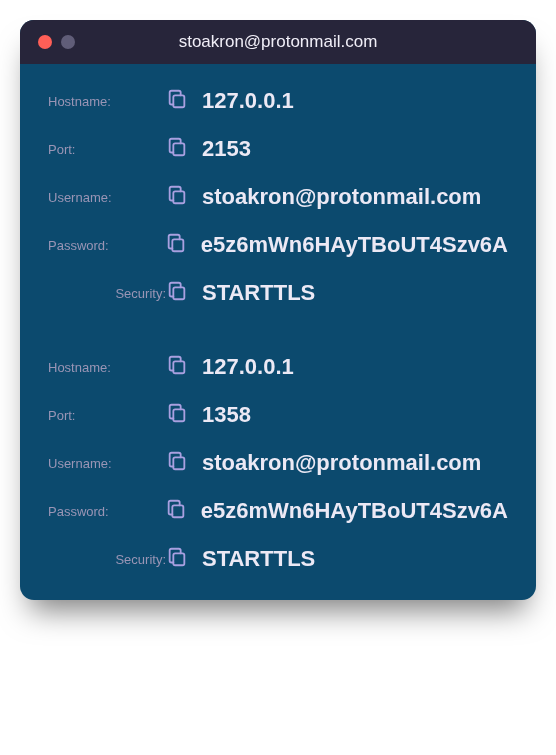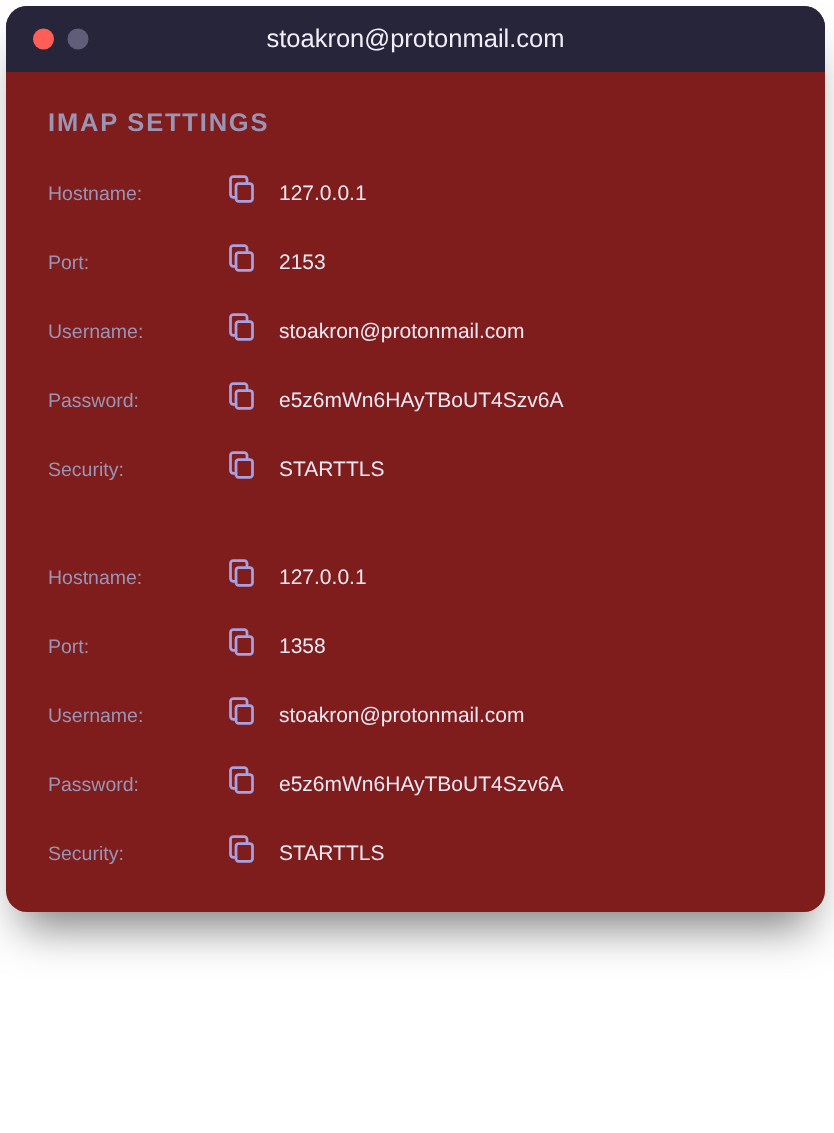--- a/index.html
+++ b/index.html
@@ -10,26 +10,26 @@
     body {
       font-family: -apple-system, BlinkMacSystemFont, "Segoe UI", Helvetica, Arial, sans-serif;
       background: #ffffff;
       width: 556px;
       height: 755px;
       display: flex;
       align-items: flex-start;
       justify-content: flex-start;
     }
     .window {
-      background: #7f1d1d;
+      background: #0c4a6e;
       border-radius: 14px;
       width: 546px;
       overflow: hidden;
       box-shadow: 0 20px 30px -10px rgba(0,0,0,0.5);
-      margin: 4px;
+      margin: 20px;
     }
     .titlebar {
       height: 44px;
       display: flex;
       align-items: center;
       position: relative;
       background: #27253a;
     }
     .traffic-lights {
       display: flex;
@@ -68,20 +68,21 @@
     .section:last-child {
       margin-bottom: 0;
     }
     .row {
       display: flex;
       align-items: center;
       margin-bottom: 22px;
     }
     .row:last-child {
       margin-bottom: 0;
+      text-align: right;
     }
     .row-label {
       width: 118px;
       color: #9a95b5;
       font-size: 13px;
       font-weight: 400;
     }
     .copy-btn {
       width: 30px;
       height: 24px;
@@ -90,41 +91,40 @@
       justify-content: flex-start;
       cursor: pointer;
       flex-shrink: 0;
     }
     .copy-btn svg {
       width: 22px;
       height: 22px;
     }
     .row-value {
       color: #ece9f5;
-      font-size: 14px;
-      font-weight: 400;
+      font-size: 22px;
+      font-weight: 700;
       margin-left: 6px;
     }
   </style>
 </head>
 <body>
 
 <div class="window">
   <div class="titlebar">
     <div class="traffic-lights">
       <div class="light red"></div>
       <div class="light gray"></div>
     </div>
     <div class="titlebar-title">stoakron@protonmail.com</div>
   </div>
 
   <div class="content">
 
     <div class="section">
-      <div class="section-heading">IMAP SETTINGS</div>
 
       <div class="row">
         <div class="row-label">Hostname:</div>
         <div class="copy-btn">
           <span>
             <svg viewBox="0 0 24 24" fill="none" stroke="#a9a0e0" stroke-width="2" stroke-linecap="round" stroke-linejoin="round">
                 <rect x="8" y="8" width="12" height="13" rx="2"></rect>
                 <path d="M16 8V5a2 2 0 0 0-2-2H6a2 2 0 0 0-2 2v11a2 2 0 0 0 2 2h2"></path>
               </svg>
           </span>

